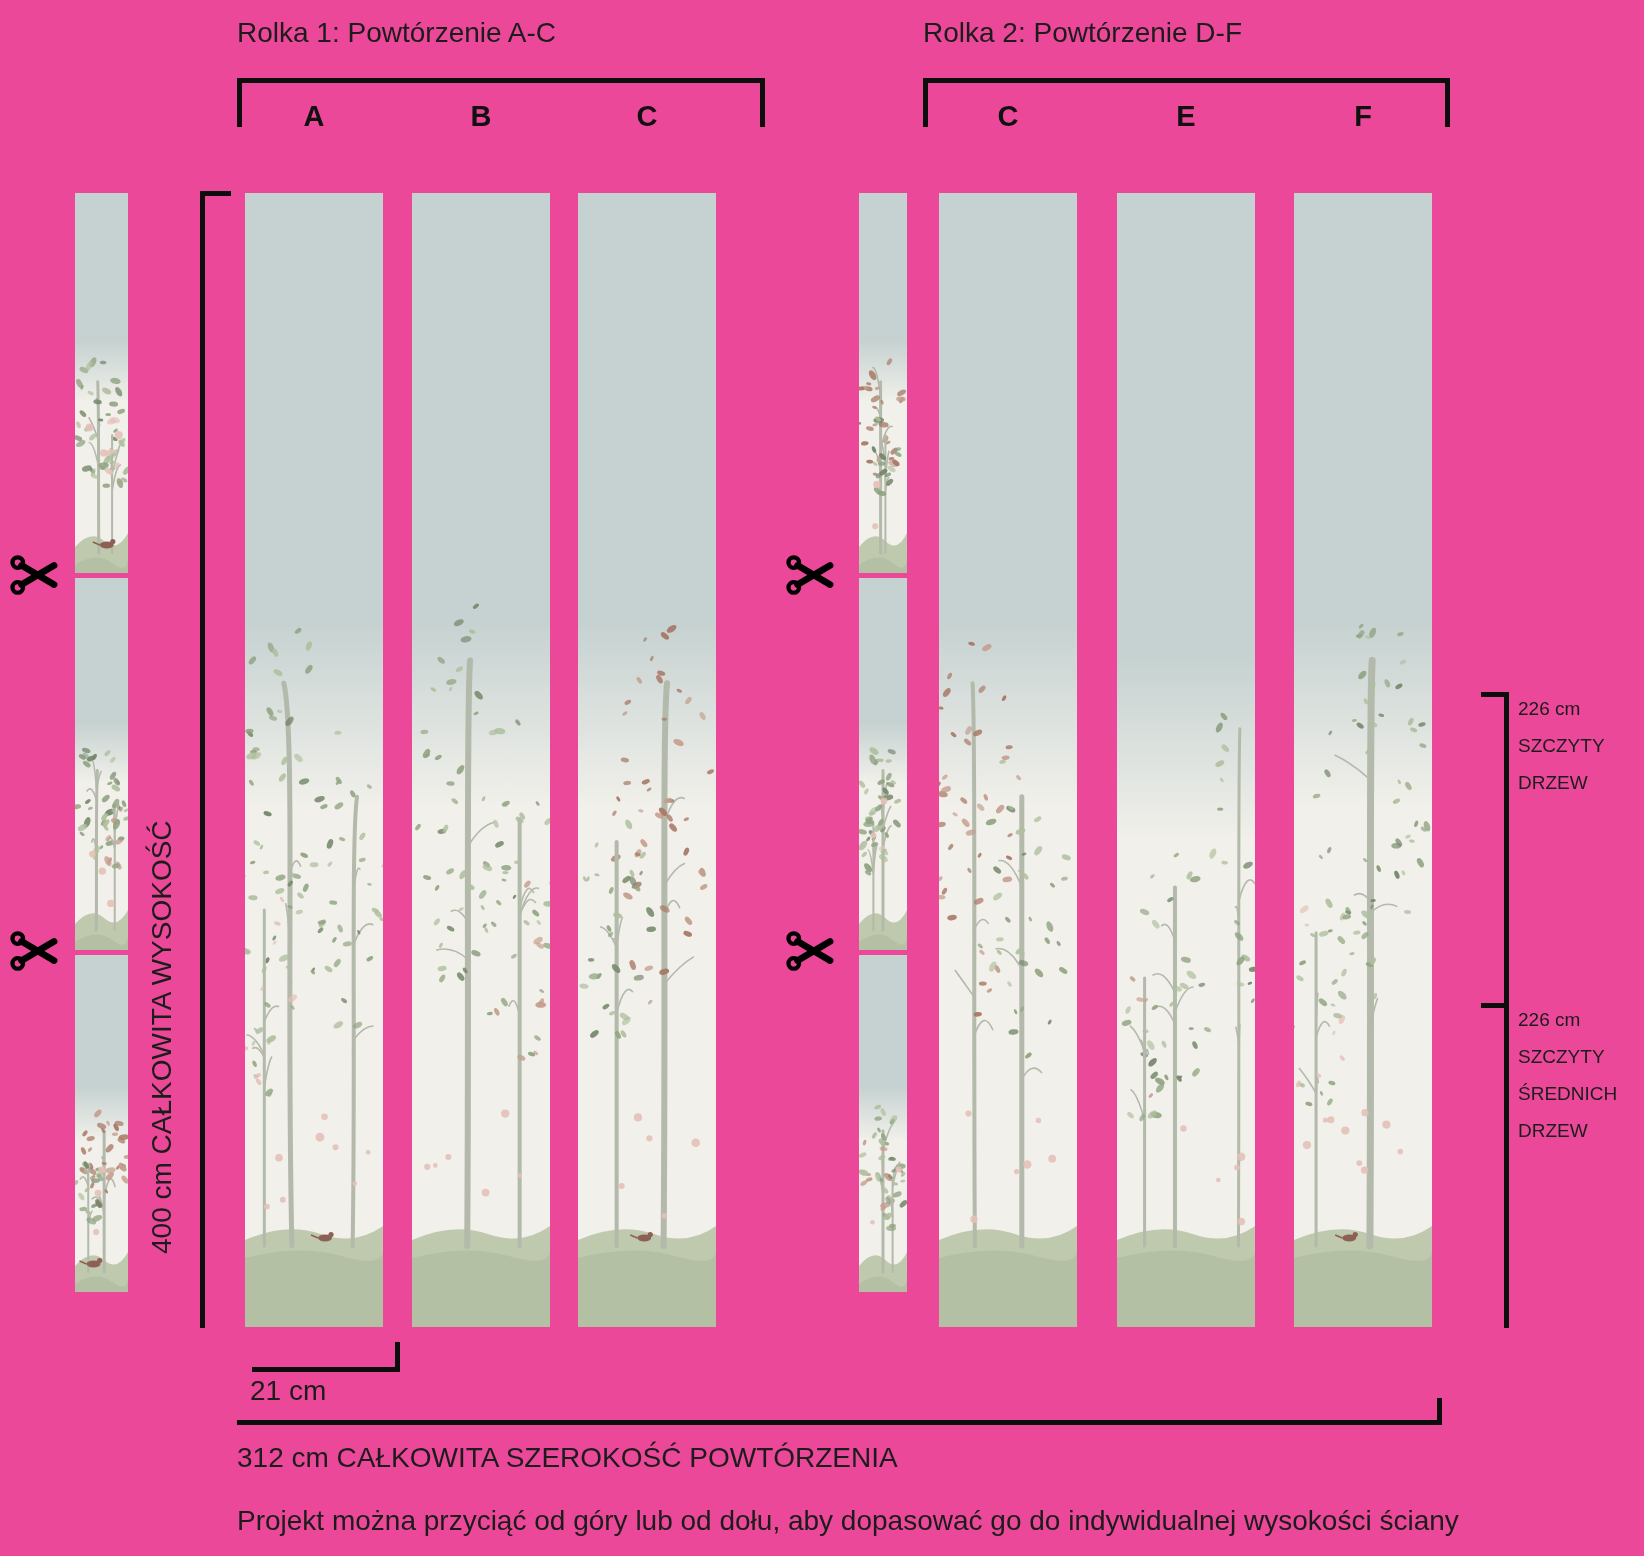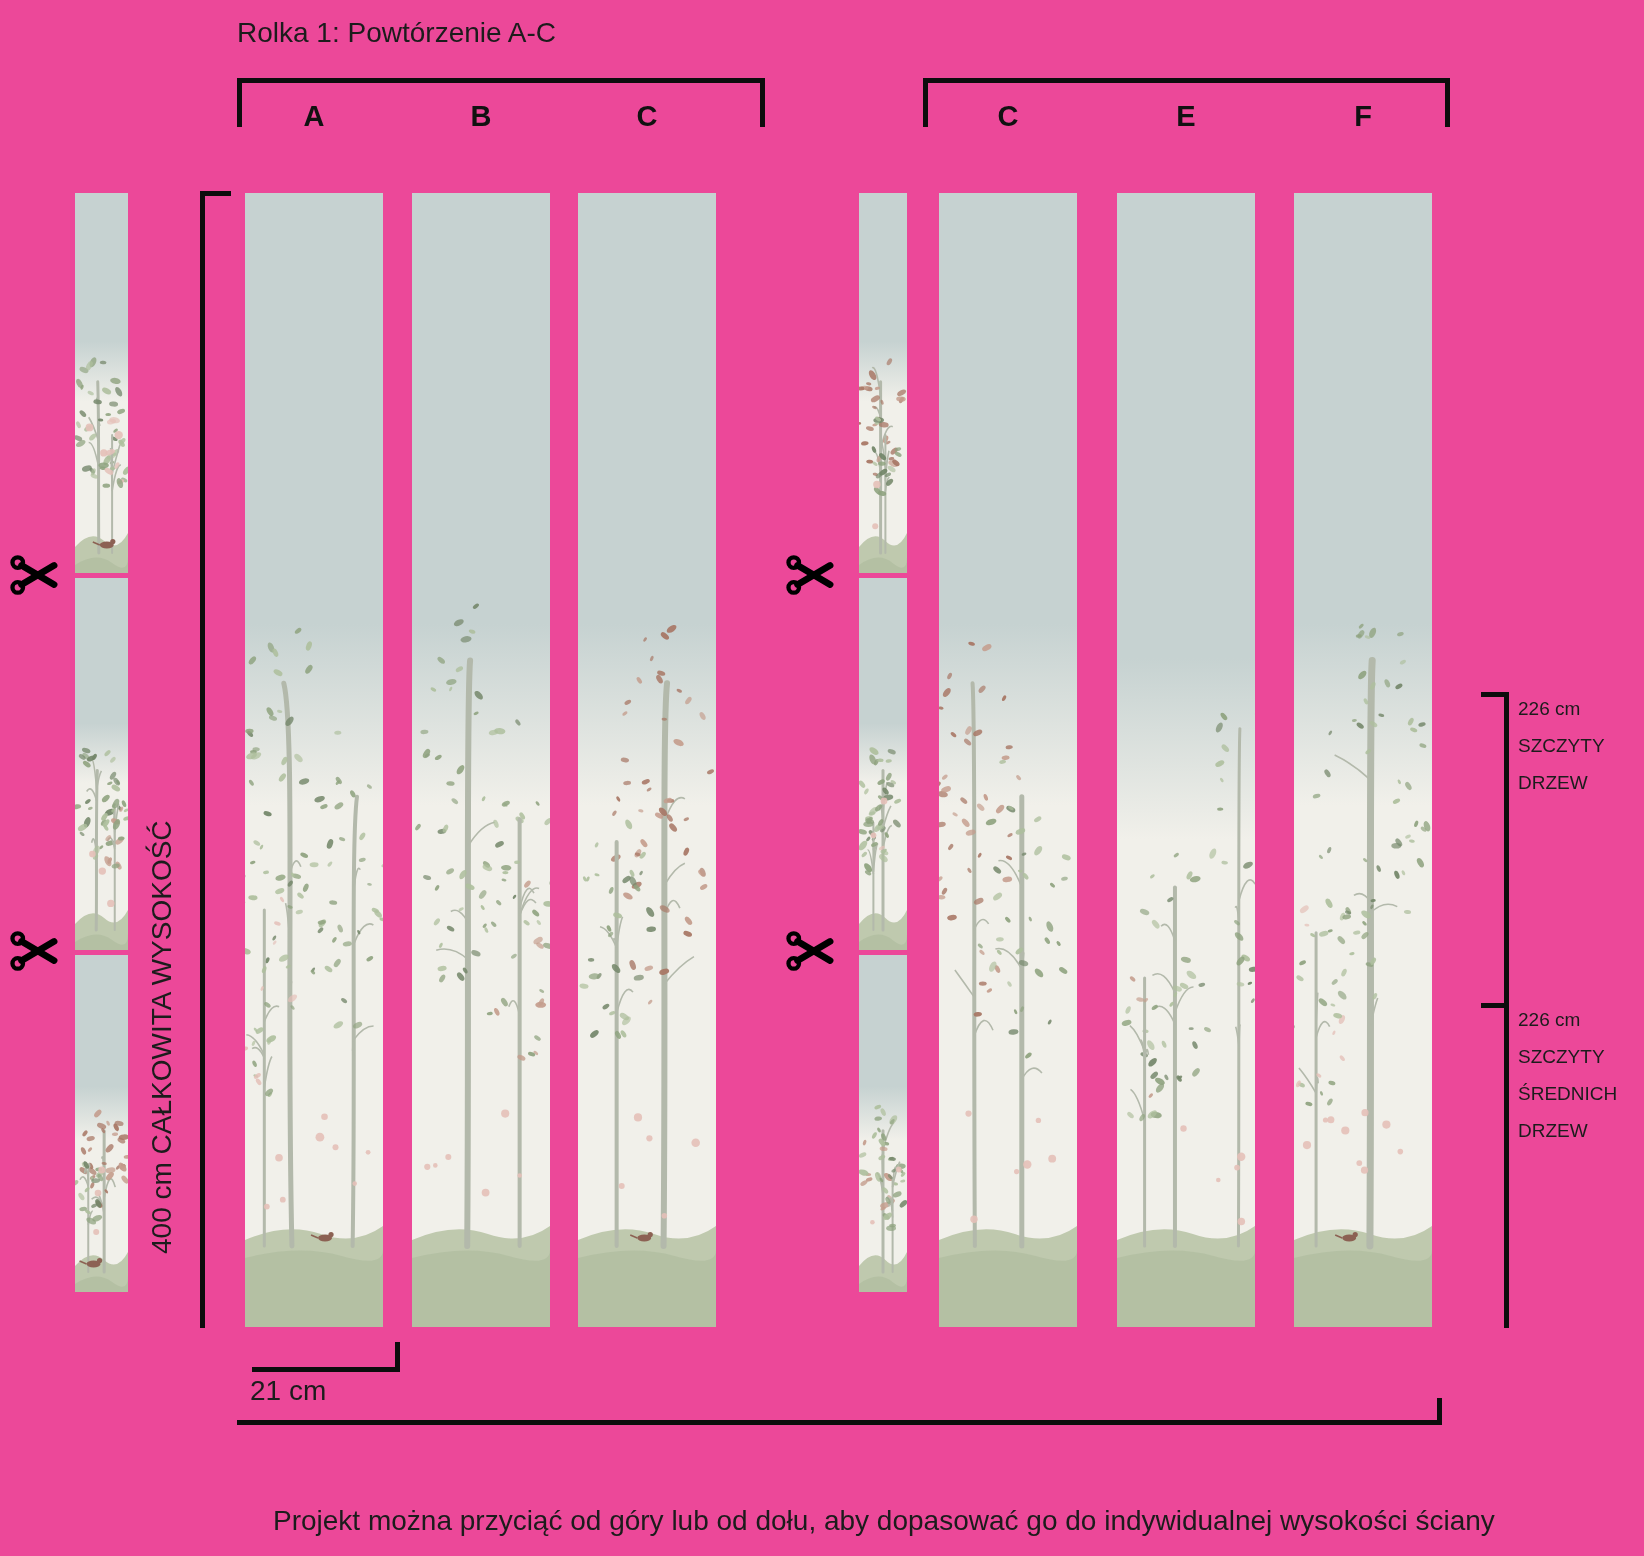--- a/index.html
+++ b/index.html
@@ -3,37 +3,38 @@
 <meta charset="utf-8">
 <style>
   html,body{margin:0;padding:0;background:#ffffff;}
   body{font-family:"Liberation Sans", sans-serif; color:#202020;}
   #stage{position:relative;width:1644px;height:1556px;background:#ec4899;overflow:hidden;}
   .abs{position:absolute;}
   .title{font-size:28px;line-height:34px;color:#1c1c1c;white-space:nowrap;}
   .letter{font-size:29px;font-weight:700;color:#111;text-align:center;width:60px;}
   .dim{font-size:28px;line-height:34px;color:#1c1c1c;white-space:nowrap;}
   .dim-small{font-size:19px;line-height:37px;color:#1c1c1c;white-space:nowrap;}
-  .note{font-size:28px;color:#1c1c1c;white-space:nowrap;margin-left:36px;}
+  .note{font-size:28px;color:#1c1c1c;white-space:nowrap;}
   .bracket-top{border-top:5px solid #0d0d0d;border-left:5px solid #0d0d0d;border-right:5px solid #0d0d0d;}
   .bracket-left{border-left:5px solid #0d0d0d;border-top:5px solid #0d0d0d;}
   .bracket-bottom{border-bottom:5px solid #0d0d0d;border-right:5px solid #0d0d0d;}
   .vline{background:#0d0d0d;}
   .hline{background:#0d0d0d;}
   .v-label{writing-mode:vertical-rl;transform:rotate(180deg);font-size:28px;color:#1c1c1c;white-space:nowrap;}
   .panel,.strip-seg{overflow:hidden;background:#c6d2d1;}
   .panel svg,.strip-seg svg{display:block;}
   .scissors{width:52px;height:44px;}
 </style>
 </head>
 <body>
 
 <div id="stage">
 
   <div class="abs title" style="left:237px;top:16px;">Rolka 1: Powtórzenie A-C</div>
+  <div class="abs title" style="left:923px;top:16px;">Rolka 2: Powtórzenie D-F</div>
 
   <div class="abs bracket-top" style="left:237px;top:78px;width:518px;height:44px;"></div>
   <div class="abs bracket-top" style="left:923px;top:78px;width:517px;height:44px;"></div>
 
   <div class="abs letter" style="left:284px;top:100px;">A</div>
   <div class="abs letter" style="left:451px;top:100px;">B</div>
   <div class="abs letter" style="left:617px;top:100px;">C</div>
   <div class="abs letter" style="left:978px;top:100px;">C</div>
   <div class="abs letter" style="left:1156px;top:100px;">E</div>
   <div class="abs letter" style="left:1333px;top:100px;">F</div>
@@ -1218,16 +1219,17 @@
     <div>226 cm</div>
     <div>SZCZYTY</div>
     <div>ŚREDNICH</div>
     <div>DRZEW</div>
   </div>
 
   <div class="abs bracket-bottom" style="left:252px;top:1342px;width:143px;height:25px;"></div>
   <div class="abs dim" style="left:250px;top:1374px;">21 cm</div>
 
   <div class="abs bracket-bottom" style="left:237px;top:1398px;width:1200px;height:22px;"></div>
+  <div class="abs dim" style="left:237px;top:1441px;">312 cm CAŁKOWITA SZEROKOŚĆ POWTÓRZENIA</div>
 
   <div class="abs note" style="left:237px;top:1505px;">Projekt można przyciąć od góry lub od dołu, aby dopasować go do indywidualnej wysokości ściany</div>
 
 </div>
 
 </body></html>

